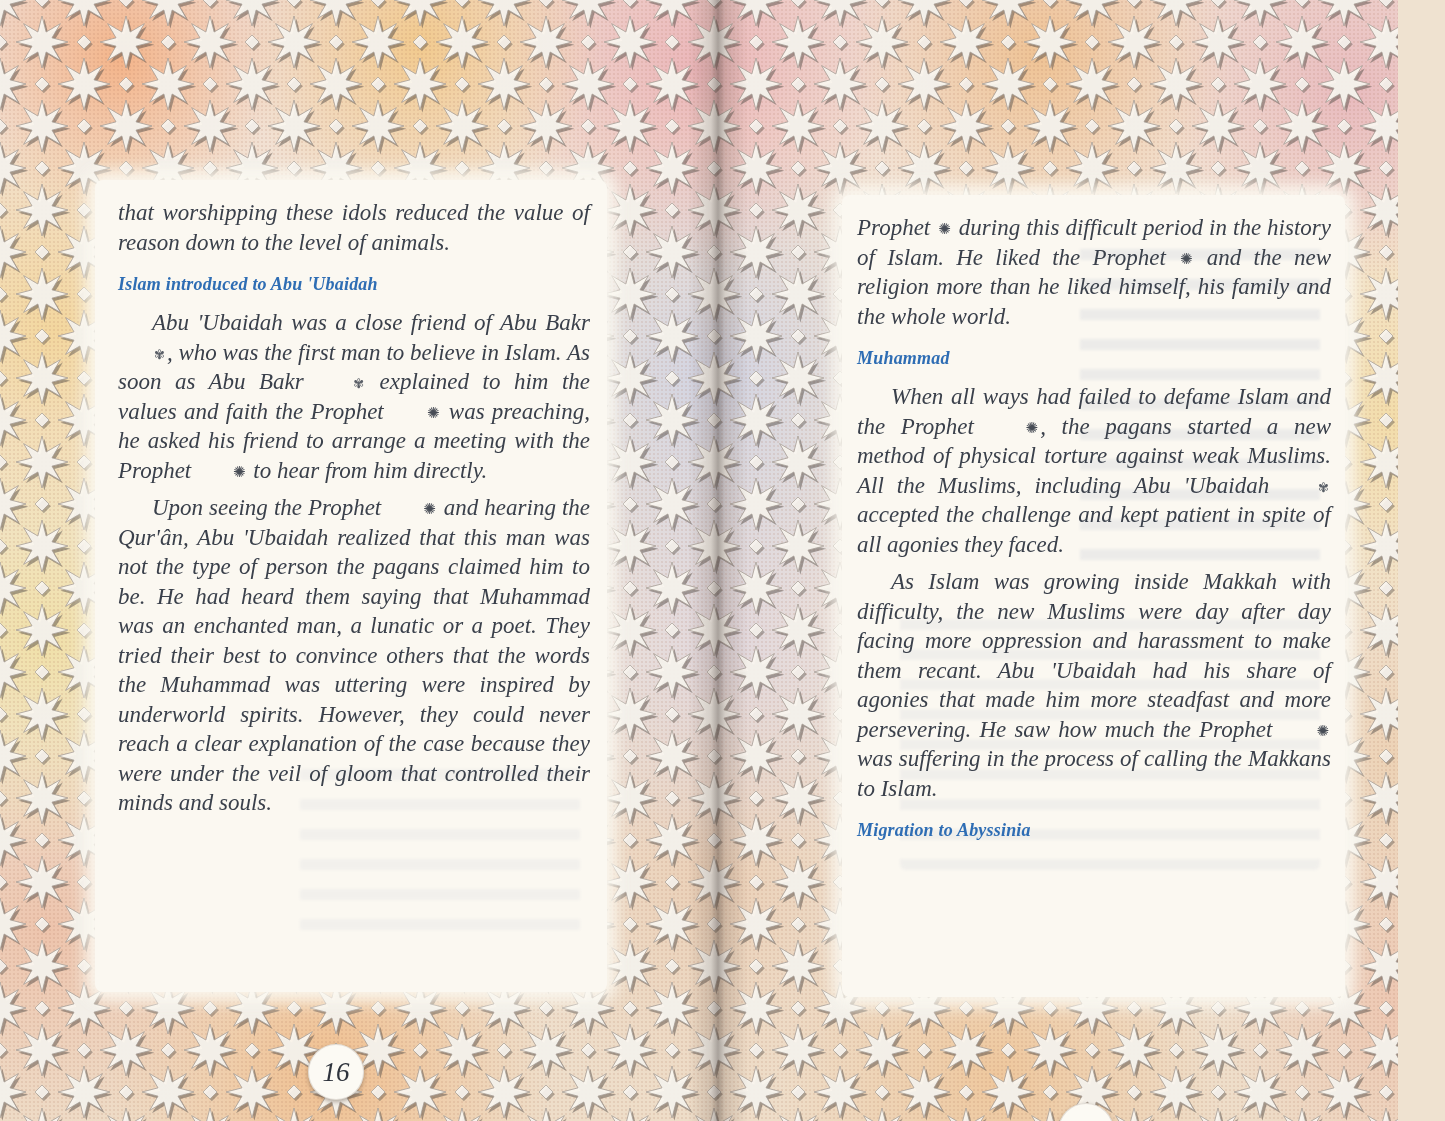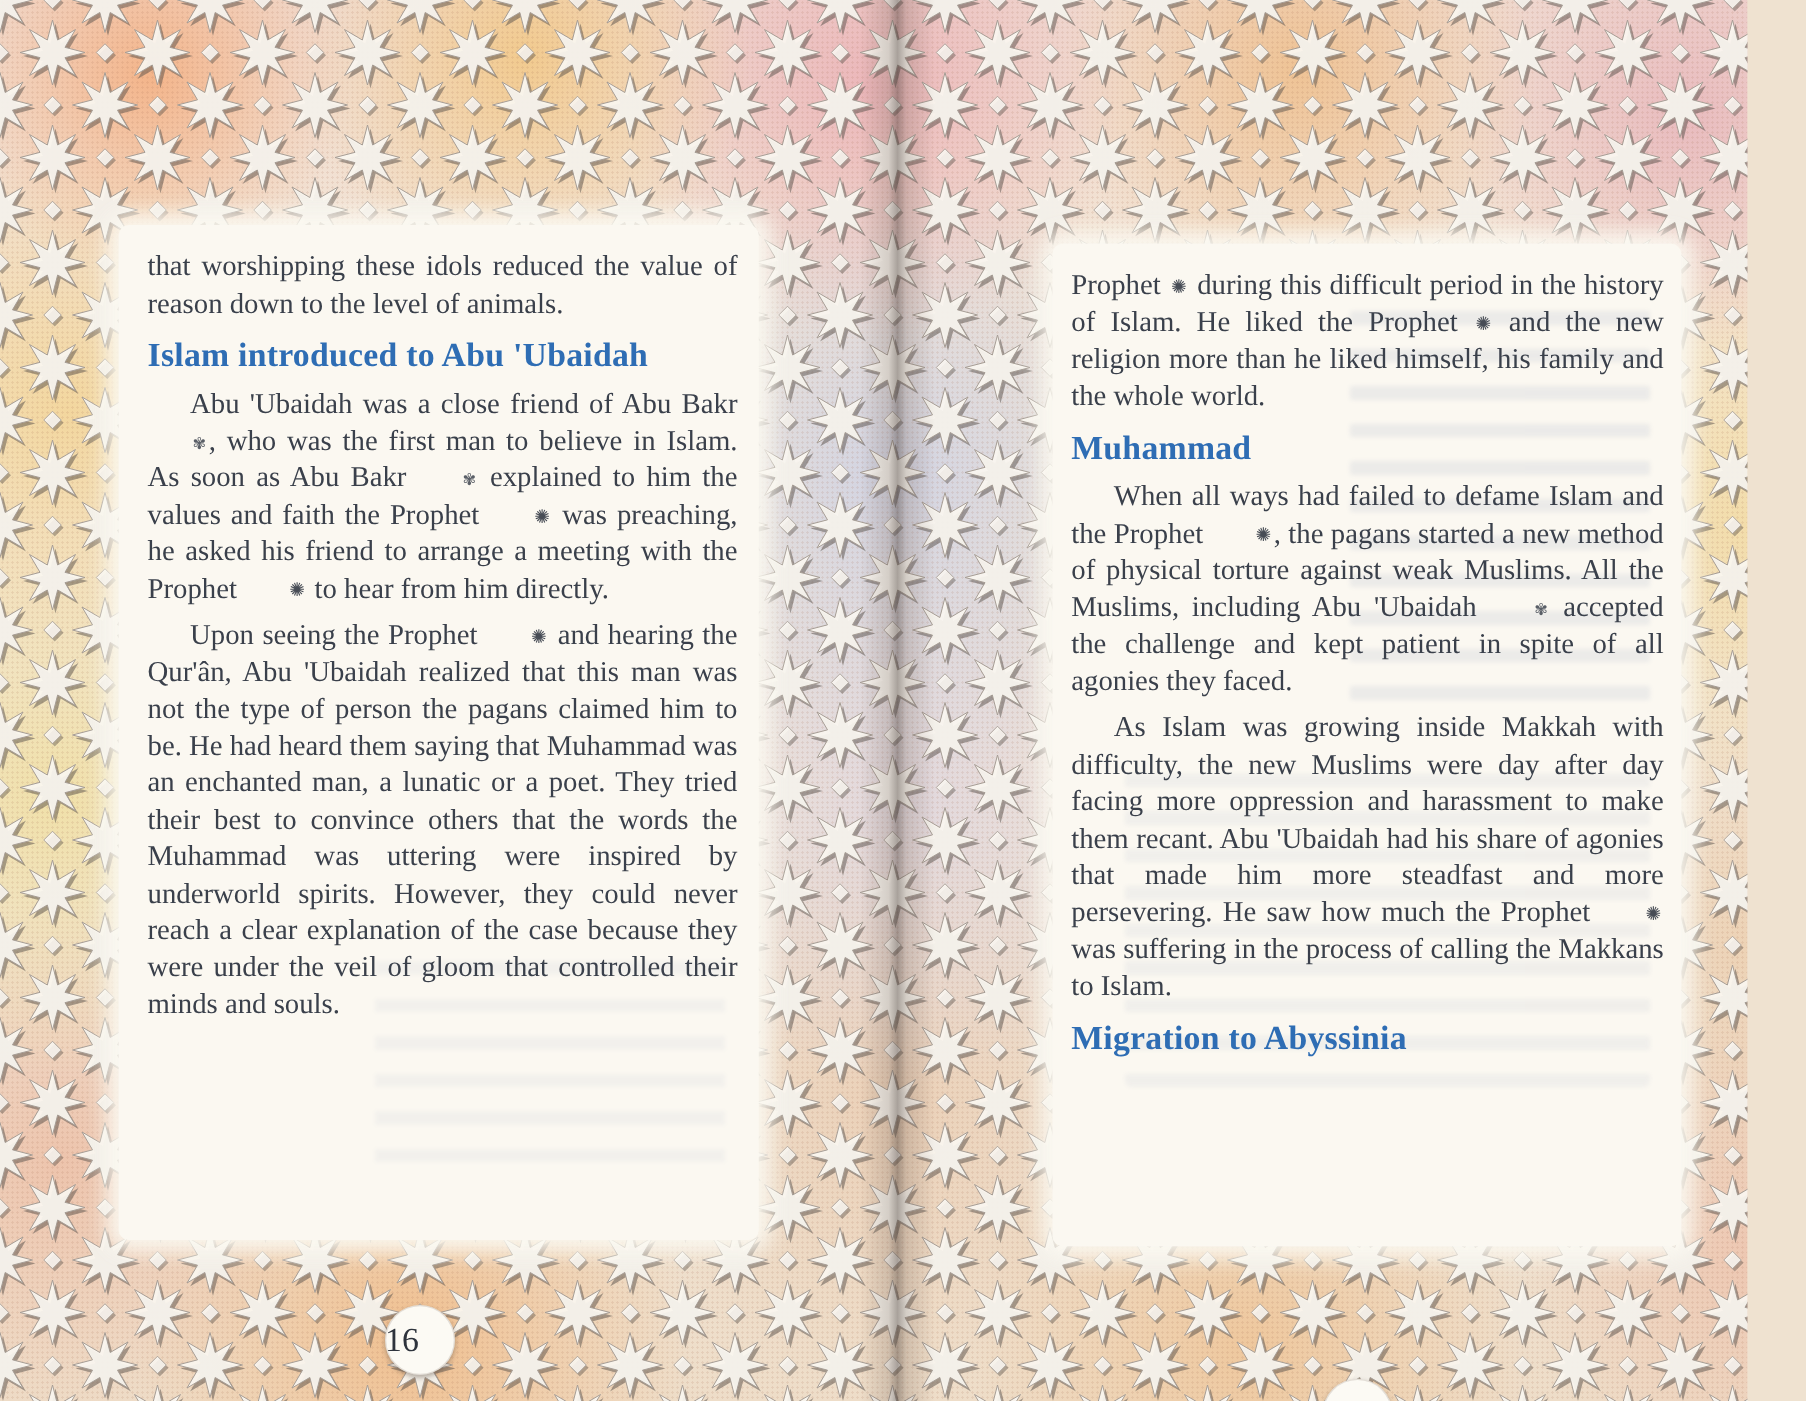--- a/index.html
+++ b/index.html
@@ -1,21 +1,21 @@
 <!DOCTYPE html>
 <html style="--heading: #2e6db4; --body-text: #3a404b; --page-background: #fbf8f1; --border-peach: #f2b67e; --border-pink: #eaaeb8; --border-blue: #c9d0e6; --border-yellow: #f2d98a; --lattice-white: #f9f6f0;"><head>
 <meta charset="utf-8">
 <style>
   html,body{margin:0;padding:0;}
   body{
     width:1445px;height:1121px;overflow:hidden;
     font-family:"Liberation Serif","DejaVu Serif",serif;
     background:#efe2d0;
   }
-  .book{position:relative;width:1398px;height:1121px;overflow:hidden;}
+  .book{position:relative;width:1398px;height:1121px;overflow:hidden;font-style:italic;}
 
   
   .bg{
     position:absolute;inset:0;
     background-color:#efe0cd;
     background-image:
       radial-gradient(circle at 120px 60px,  rgba(244,170,120,.80) 0, rgba(244,170,120,0) 160px),
       radial-gradient(circle at 420px 45px,  rgba(242,196,120,.75) 0, transparent 180px),
       radial-gradient(circle at 700px 70px,  rgba(232,160,172,.65) 0, transparent 200px),
       radial-gradient(circle at 1040px 55px, rgba(238,186,128,.75) 0, transparent 190px),
@@ -67,35 +67,35 @@
   .ghost.g2{left:900px;top:610px;width:420px;height:260px;opacity:.07;}
   .ghost.g3{left:300px;top:760px;width:280px;height:180px;opacity:.06;}
 
   
   .text-col{position:absolute;color:var(--body-text,#3a404b);font-size:23px;line-height:29.5px;text-align:justify;}
   .text-col.left{left:118px;top:198px;width:472px;}
   .text-col.right{left:857px;top:213px;width:474px;}
   .text-col p.para{margin:0 0 8px 0;}
   .text-col p.para.ind{text-indent:34px;}
   .text-col h3.heading{
-    margin:13px 0 9px 0;font-size:27px;line-height:29px;
+    margin:13px 0 9px 0;font-size:18px;line-height:29px;
     color:var(--heading,#2e6db4);font-weight:bold;text-align:left;letter-spacing:.2px;
   }
   .sym{
     font-family:"DejaVu Sans",sans-serif;color:#474c55;
     font-size:15px;line-height:1;margin:0 2px;display:inline-block;transform:translateY(-1px);
   }
   .sym.ra{font-size:13px;color:#5a5f67;}
 
   
   .pagenum{
     position:absolute;width:56px;height:56px;border-radius:50%;
     background:#fcfaf4;
     box-shadow:0 2px 4px rgba(95,82,70,.45), inset 0 0 0 1px rgba(180,170,160,.35);
-    line-height:56px;font-size:27px;color:#2e333c;
+    text-align:center;line-height:56px;font-size:27px;color:#2e333c;
   }
   .pagenum.left{left:308px;top:1044px;}
   .pagenum.right{left:1058px;top:1103px;}
 </style>
 </head>
 <body>
 
 <div class="book">
 
   <div class="bg"></div>

